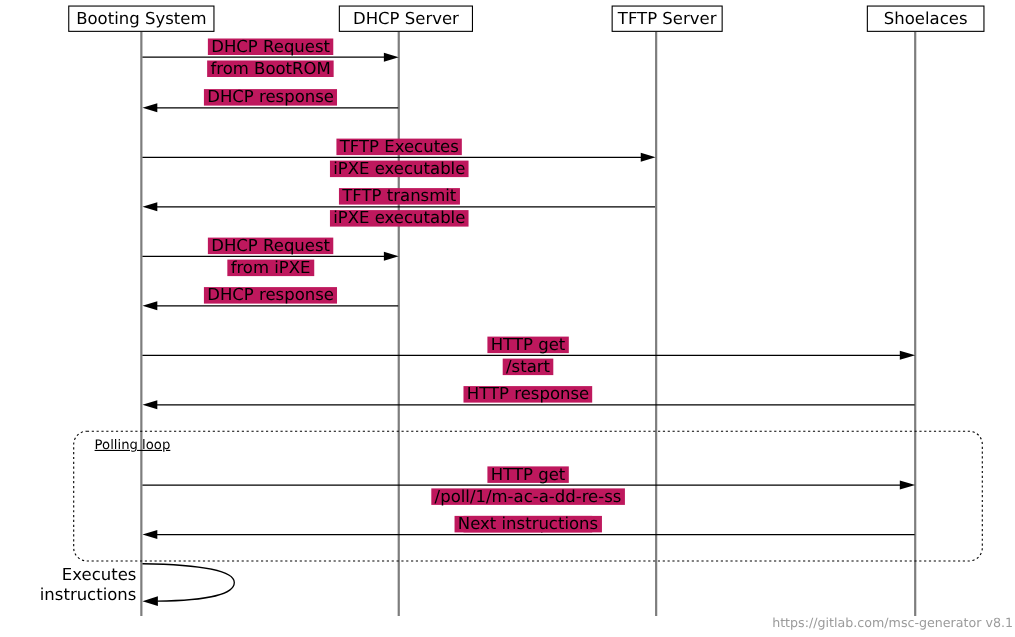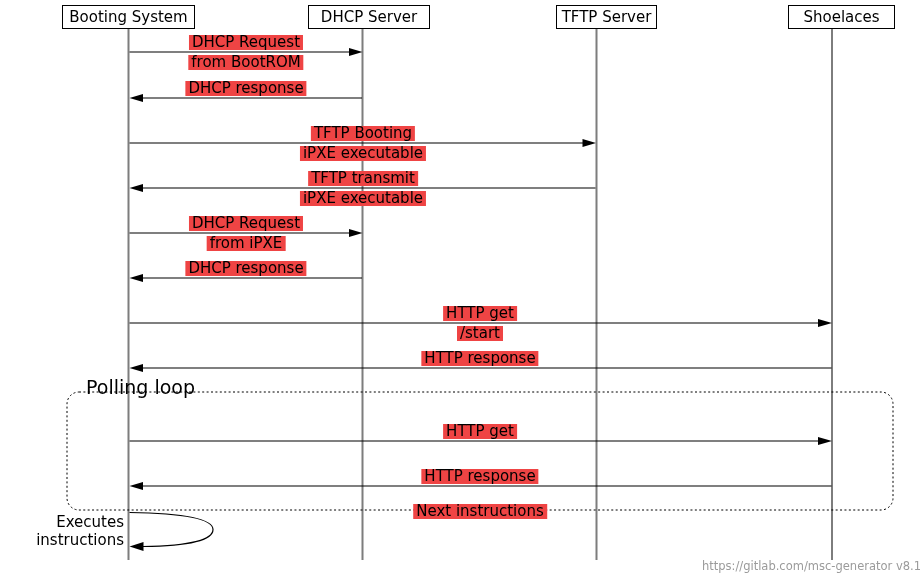--- a/index.html
+++ b/index.html
@@ -9,26 +9,26 @@
   }
   .layer{position:absolute;left:0;top:0;z-index:1;}
   .entity-box{
     position:absolute;top:5px;height:24px;box-sizing:border-box;
     border:1.5px solid #000;background:#fff;z-index:3;
     display:flex;align-items:center;justify-content:center;
     font-size:15px;line-height:15px;white-space:nowrap;
   }
   .mlabel{
     position:absolute;transform:translateX(-50%);
-    background:#ef4444;padding:0 3px;z-index:2;
+    background:#be185d;padding:0 3px;z-index:2;
     font-size:15px;line-height:15px;white-space:nowrap;text-align:center;
   }
   .loop-label{
-    position:absolute;left:86px;top:379px;z-index:2;
-    font-size:19px;line-height:16px;white-space:nowrap;background:transparent;
+    position:absolute;left:86px;top:396px;z-index:2;
+    font-size:12px;line-height:16px;white-space:nowrap;background:transparent;text-decoration:underline;
   }
   .self-label{
     position:absolute;left:18px;width:106px;text-align:right;z-index:2;
     font-size:15px;line-height:15px;white-space:nowrap;
   }
   .footer-note{
     position:absolute;right:2px;top:560px;z-index:2;
     font-size:11.5px;line-height:13px;color:#9b9b9b;white-space:nowrap;
   }
 </style>
@@ -96,40 +96,41 @@
   <div class="entity-box" style="left:62px;width:133px">Booting System</div>
   <div class="entity-box" style="left:308px;width:122px">DHCP Server</div>
   <div class="entity-box" style="left:556px;width:101px">TFTP Server</div>
   <div class="entity-box" style="left:788px;width:107px">Shoelaces</div>
 
   <div class="mlabel" style="left:246px;top:35px">DHCP Request</div>
   <div class="mlabel" style="left:246px;top:55px">from BootROM</div>
 
   <div class="mlabel" style="left:246px;top:81px">DHCP response</div>
 
-  <div class="mlabel" style="left:363px;top:126px">TFTP Booting</div>
+  <div class="mlabel" style="left:363px;top:126px">TFTP Executes</div>
   <div class="mlabel" style="left:363px;top:146px">iPXE executable</div>
 
   <div class="mlabel" style="left:363px;top:171px">TFTP transmit</div>
   <div class="mlabel" style="left:363px;top:191px">iPXE executable</div>
 
   <div class="mlabel" style="left:246px;top:216px">DHCP Request</div>
   <div class="mlabel" style="left:246px;top:236px">from iPXE</div>
 
   <div class="mlabel" style="left:246px;top:261px">DHCP response</div>
 
   <div class="mlabel" style="left:480px;top:306px">HTTP get</div>
   <div class="mlabel" style="left:480px;top:326px">/start</div>
 
   <div class="mlabel" style="left:480px;top:351px">HTTP response</div>
 
   <div class="mlabel" style="left:480px;top:424px">HTTP get</div>
+  <div class="mlabel" style="left:480px;top:444px">/poll/1/m-ac-a-dd-re-ss</div>
 
   <div class="mlabel" style="left:480px;top:469px">HTTP response</div>
-  <div class="mlabel" style="left:480px;top:504px">Next instructions</div>
+  <div class="mlabel" style="left:480px;top:469px">Next instructions</div>
 
   <div class="loop-label">Polling loop</div>
 
   <div class="self-label" style="top:515px">Executes</div>
   <div class="self-label" style="top:533px">instructions</div>
 
   <div class="footer-note">https://gitlab.com/msc-generator v8.1</div>
 
 </div>
 

